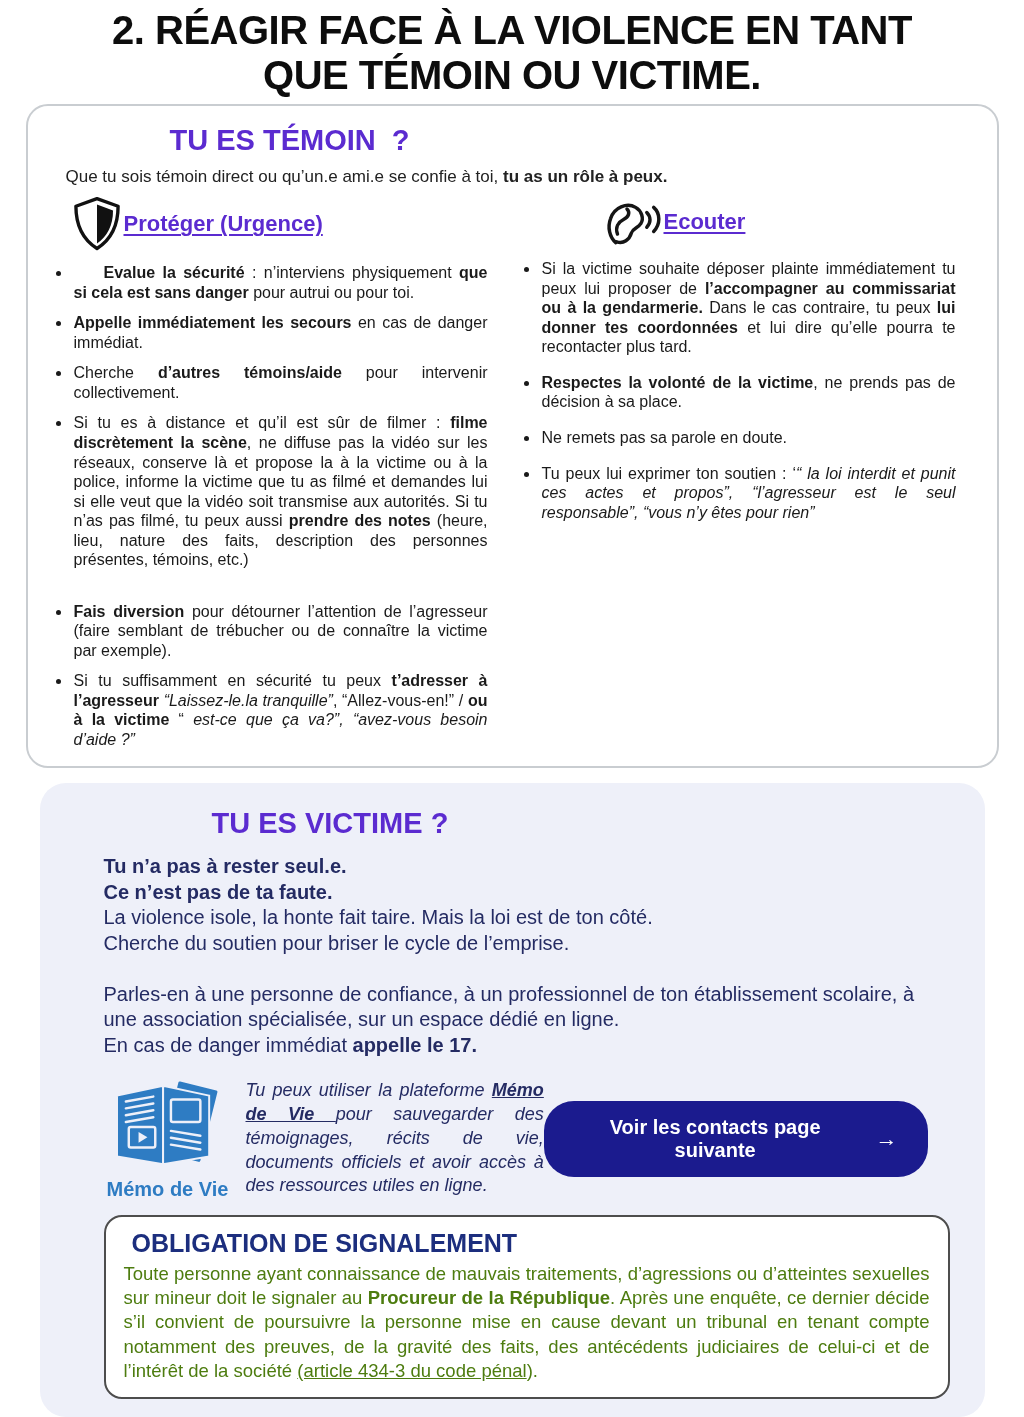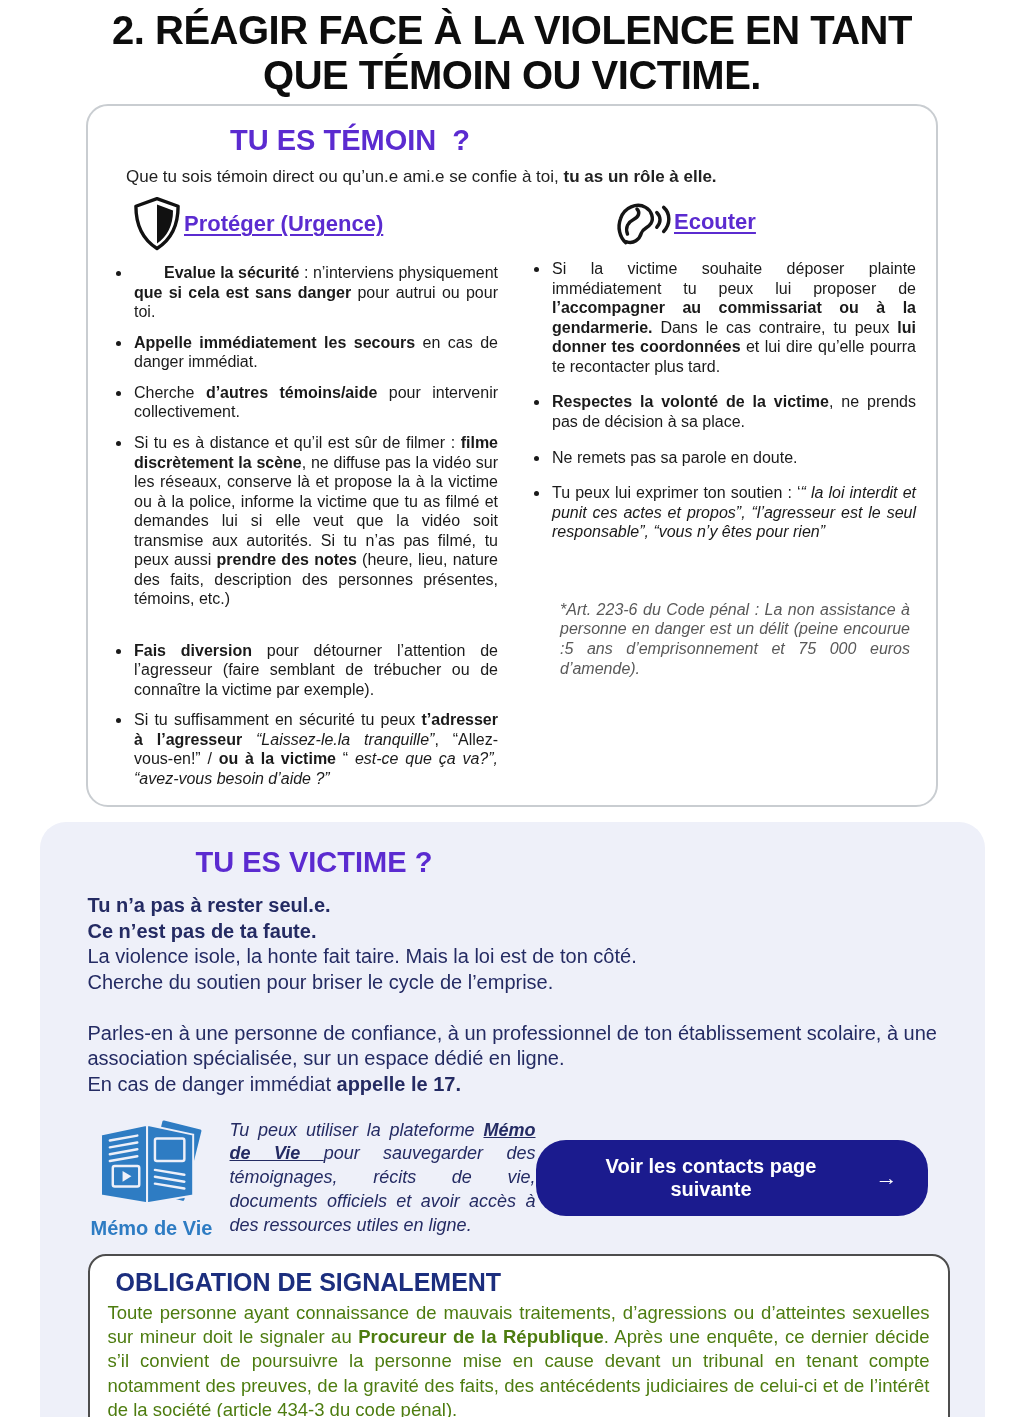--- a/index.html
+++ b/index.html
@@ -16,21 +16,21 @@
     text-align: center;
     font-size: 40px;
     line-height: 1.13;
     font-weight: 700;
     letter-spacing: -0.5px;
     color: #0d0d0d;
   }
 
   
   .temoin-box {
-    width: 852px;
+    width: 973px;
     margin: 6px auto 0;
     background: #ffffff;
     border: 2px solid #c9cdd1;
     border-radius: 22px;
     padding: 12px 20px 6px;
   }
   h2.purple-heading {
     color: #5b2bd0;
     font-size: 29px;
     font-weight: 700;
@@ -77,21 +77,21 @@
     color: #595959;
     text-align: justify;
   }
 
   
   .victime-box {
     width: 945px;
     margin: 15px auto 10px;
     background: #eef0f9;
     border-radius: 26px;
-    padding: 16px 35px 18px 48px;
+    padding: 16px 35px 18px 64px;
   }
   .victime-box h2.purple-heading { margin: 8px 0 14px 108px; }
   .navy { color: #242b63; font-size: 20px; line-height: 1.28; }
   .bold { font-weight: 700; }
   .spaced-top { margin-top: 25px; }
 
   .memo-row { display: flex; align-items: center; margin-top: 18px; }
   .memo-logo-block { width: 128px; text-align: center; flex: 0 0 auto; }
   .memo-caption {
     color: #2e7cc3;
@@ -149,21 +149,21 @@
   
   svg { display: block; }
 </style>
 </head>
 <body>
 
 <h1 class="page-title"><span>2. RÉAGIR FACE À LA VIOLENCE EN TANT</span><br><span>QUE TÉMOIN OU VICTIME.</span></h1>
 
 <section class="temoin-box">
   <h2 class="purple-heading">TU ES TÉMOIN  ?</h2>
-  <p class="intro"><span>Que tu sois témoin direct ou qu’un.e ami.e se confie à toi, </span><span style="font-weight: 700;">tu as un rôle à elle.</span></p>
+  <p class="intro"><span>Que tu sois témoin direct ou qu’un.e ami.e se confie à toi, </span><span style="font-weight: 700;">tu as un rôle à peux.</span></p>
 
   <div class="cols">
 
     <div class="col">
       <div class="col-header left-hdr">
         <span class="hdr-icon">
           <svg width="54" height="58" viewBox="0 0 64 68" aria-hidden="true">
             <path d="M32 4 L57 13 C57 36 48 53 32 63 C16 53 7 36 7 13 Z" fill="#ffffff" stroke="#111111" stroke-width="4" stroke-linejoin="round"></path>
             <path d="M32 11 L51 18 C51 36 44 49 32 57 Z" fill="#111111"></path>
           </svg>
@@ -193,21 +193,20 @@
           </svg>
         </span>
         <span class="col-title">Ecouter</span>
       </div>
       <ul class="bullets right-list">
         <li><span>Si la victime souhaite déposer plainte immédiatement tu peux lui proposer de </span><span style="font-weight: 700;">l’accompagner au commissariat ou à la gendarmerie.</span><span> Dans le cas contraire, tu peux </span><span style="font-weight: 700;">lui donner tes coordonnées</span><span> et lui dire qu’elle pourra te recontacter plus tard.</span></li>
         <li><span style="font-weight: 700;">Respectes la volonté de la victime</span><span>, ne prends pas de décision à sa place.</span></li>
         <li><span>Ne remets pas sa parole en doute.</span></li>
         <li><span>Tu peux lui exprimer ton soutien : ‘</span><span style="font-style: italic;">“ la loi interdit et punit ces actes et propos”, “l’agresseur est le seul responsable”, “vous n’y êtes pour rien”</span></li>
       </ul>
-      <p class="legal-note">*Art. 223-6 du Code pénal : La non assistance à personne en danger est un délit (peine encourue :5 ans d’emprisonnement et 75 000 euros d’amende).</p>
     </div>
   </div>
 </section>
 
 <section class="victime-box">
   <h2 class="purple-heading">TU ES VICTIME ?</h2>
   <p class="navy bold">Tu n’a pas à rester seul.e.</p>
   <p class="navy bold">Ce n’est pas de ta faute.</p>
   <p class="navy">La violence isole, la honte fait taire. Mais la loi est de ton côté.</p>
   <p class="navy">Cherche du soutien pour briser le cycle de l’emprise.</p>

